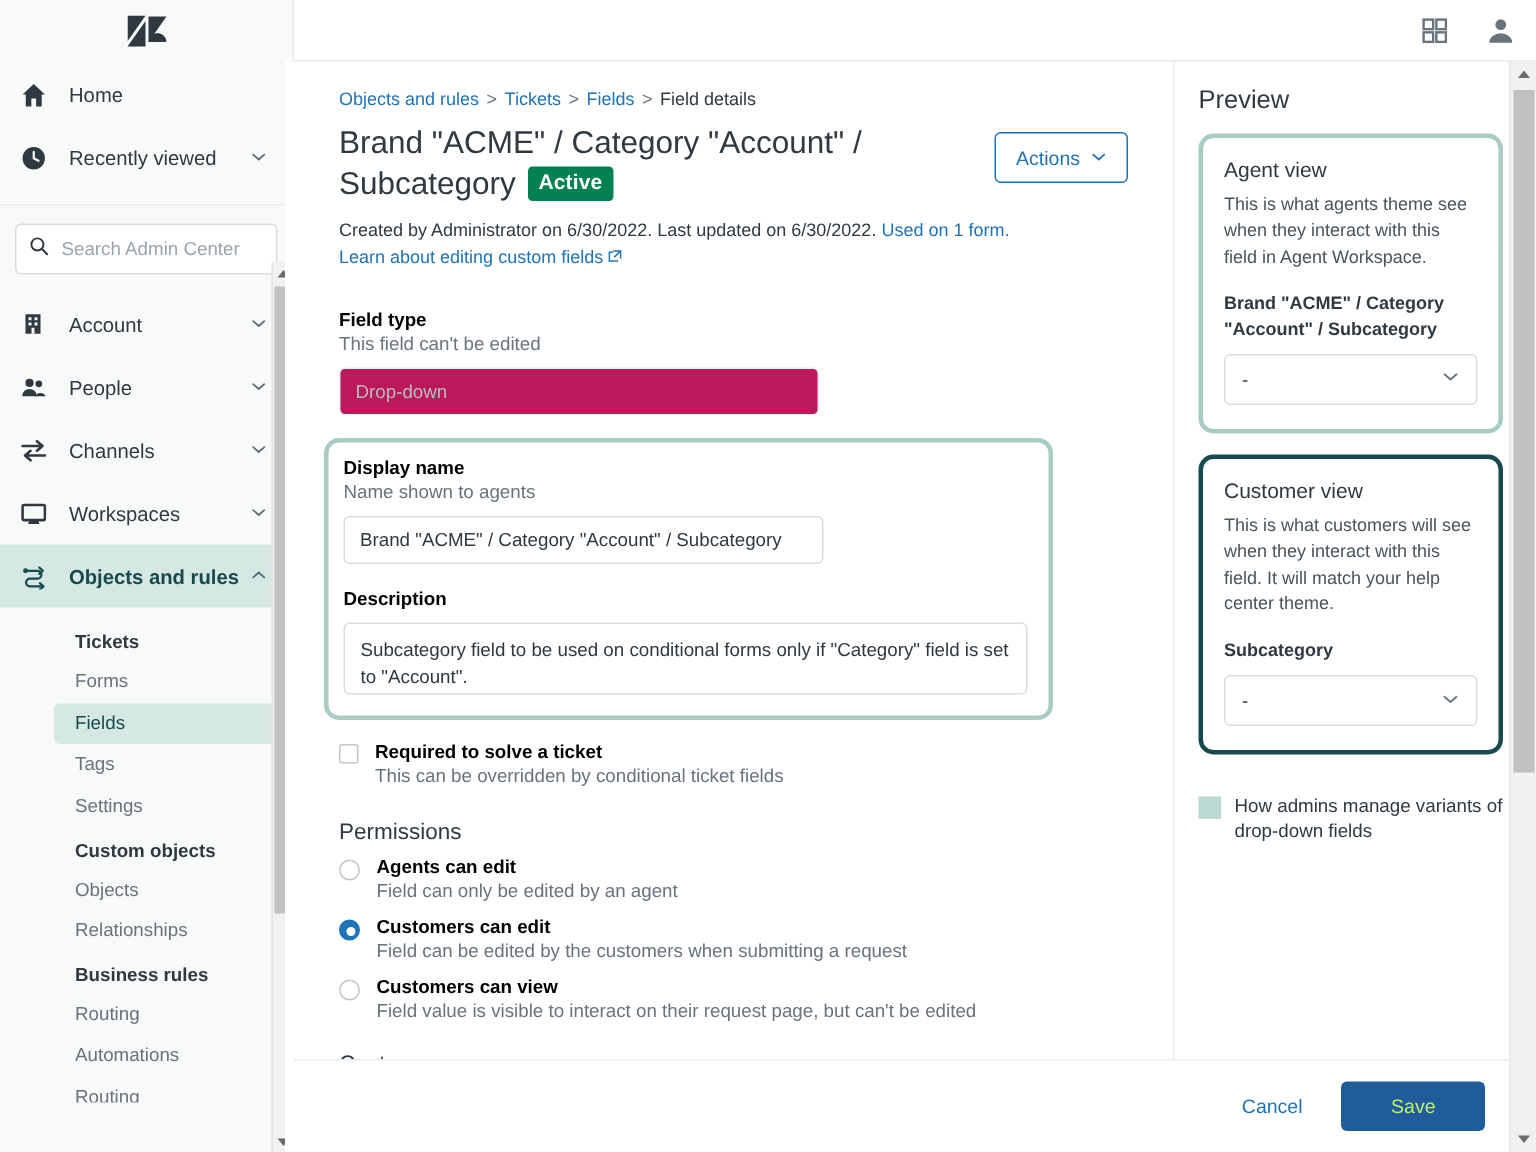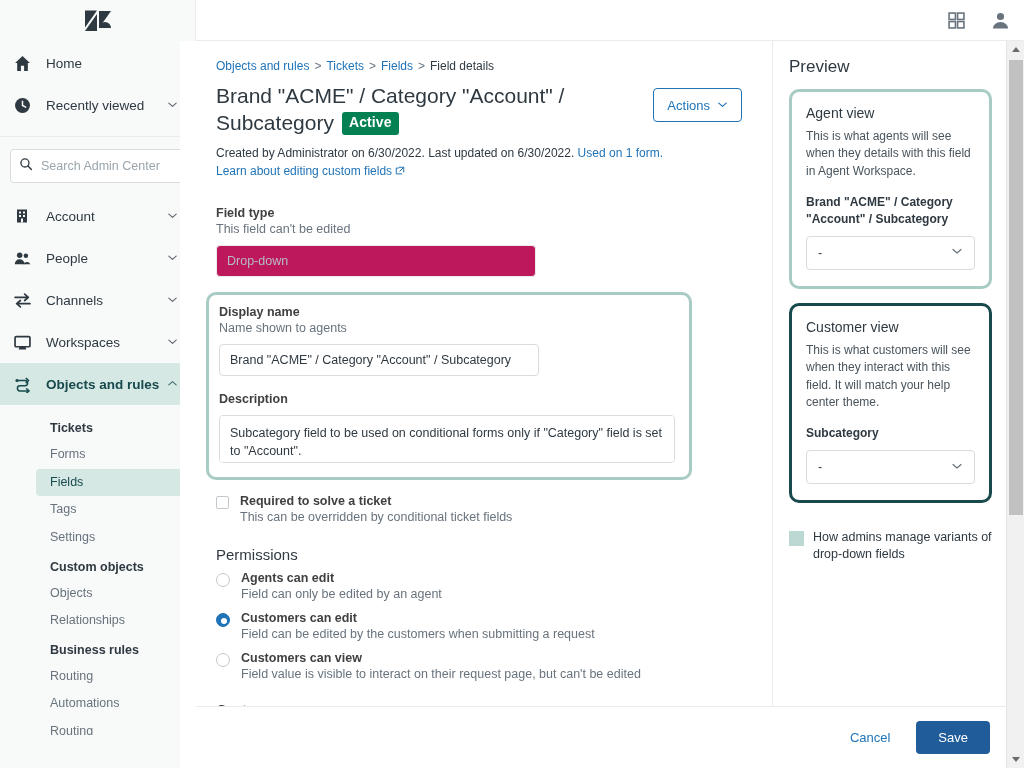--- a/index.html
+++ b/index.html
@@ -92,21 +92,21 @@
   #topbar {
     position: absolute; left: 196px; top: 0; width: 828px; height: 41px;
     background: #fff; border-bottom: 1px solid #e9ebed;
     display: flex; align-items: center; justify-content: flex-end;
     padding-right: 14px; gap: 26px; z-index: 5;
   }
   .topicon { cursor: pointer; display:flex; align-items:center; }
 
   
   #mainarea {
-    position: absolute; left: 180px; top: 41px; width: 828px; height: 727px;
+    position: absolute; left: 190px; top: 41px; width: 828px; height: 727px;
     display: flex; background: #fff;
   }
   #content {
     width: 592px; flex: 0 0 592px; height: 665px;
     padding: 18px 30px 0 36px; overflow: hidden; position: relative;
   }
   .crumbs { font-size: 12px; color: #68737d; margin-bottom: 10px; }
   .crumbs a { color: #1f73b7; text-decoration: none; cursor: pointer; }
   .crumbs .sep { color: #68737d; margin: 0 5px; }
   .crumbs .last { color: #2f3941; }
@@ -123,21 +123,21 @@
   .meta a { color: #1f73b7; text-decoration: none; cursor:pointer; }
 
   .actions-btn {
     position: absolute; right: 30px; top: 47px;
     border: 1px solid #1f73b7; color: #1f73b7; background: #fff;
     border-radius: 4px; height: 34px; padding: 0 13px;
     display: flex; align-items: center; gap: 7px;
     font-size: 13px; cursor: pointer; font-family: "Liberation Sans", sans-serif;
   }
 
-  .sec-label { font-size: 12.5px; font-weight: 700; color: #404040; }
+  .sec-label { font-size: 12.5px; font-weight: 700; color: #000000; }
   .sec-hint { font-size: 12.5px; color: #68737d; margin-top: 2px; }
 
   .inp {
     width: 320px; height: 32px; border: 1px solid #d8dcde; border-radius: 4px;
     background: #fff; font-size: 12.5px; color: #2f3941; padding: 0 10px;
     font-family: "Liberation Sans", sans-serif; outline: none; display: block;
   }
   .inp.disabled { background: #be185d; color: #b7bdc1; border-color: #e9ebed; }
   textarea.inp {
     height: 48px; padding: 8px 10px; resize: none; line-height: 1.45;
@@ -203,22 +203,22 @@
     position: absolute; left: 196px; bottom: 0; width: 828px; height: 62px;
     border-top: 1px solid #e9ebed; background: #fff;
     display: flex; align-items: center; justify-content: flex-end;
     padding-right: 34px; gap: 22px; z-index: 4;
   }
   .btn-cancel {
     background: none; border: 0; color: #1f73b7; font-size: 13px;
     cursor: pointer; font-family: "Liberation Sans", sans-serif; padding: 6px 4px;
   }
   .btn-save {
-    background: #1f5c99; color: #ffffff; border: 0; border-radius: 4px;
-    height: 33px; padding: 0 22px; font-size: 13px; cursor: pointer;
+    background: #1f5c99; color: #bef264; border: 0; border-radius: 4px;
+    height: 33px; padding: 0 33px; font-size: 13px; cursor: pointer;
     font-family: "Liberation Sans", sans-serif;
   }
 
   
   #pagebar {
     position: absolute; right: 0; top: 41px; width: 18px; bottom: 0;
     background: #f1f1f1; border-left: 1px solid #e4e4e4; z-index: 6;
   }
   #pagebar .up, #pagebar .dn {
     position:absolute; left:0; width:18px; height:17px;
@@ -492,21 +492,21 @@
 
       <h2 class="sec-title" style="margin-top:20px">Customers</h2>
 
     </div>
 
     <div id="preview">
       <h2 class="preview-title">Preview</h2>
 
       <div class="pv-card light">
         <div class="pv-h">Agent view</div>
-        <p class="pv-p">This is what agents will see when they details with this field in Agent Workspace.</p>
+        <p class="pv-p">This is what agents theme see when they interact with this field in Agent Workspace.</p>
         <div class="pv-flabel">Brand "ACME" / Category "Account" / Subcategory</div>
         <div class="pv-select">
           <span>-</span>
           <span>
             <svg width="12" height="12" viewBox="0 0 12 12">
                 <path d="M2 4.5 L6 8 L10 4.5" stroke="#68737d" stroke-width="1.2" fill="none" stroke-linecap="round" stroke-linejoin="round"></path>
               </svg>
           </span>
         </div>
       </div>

